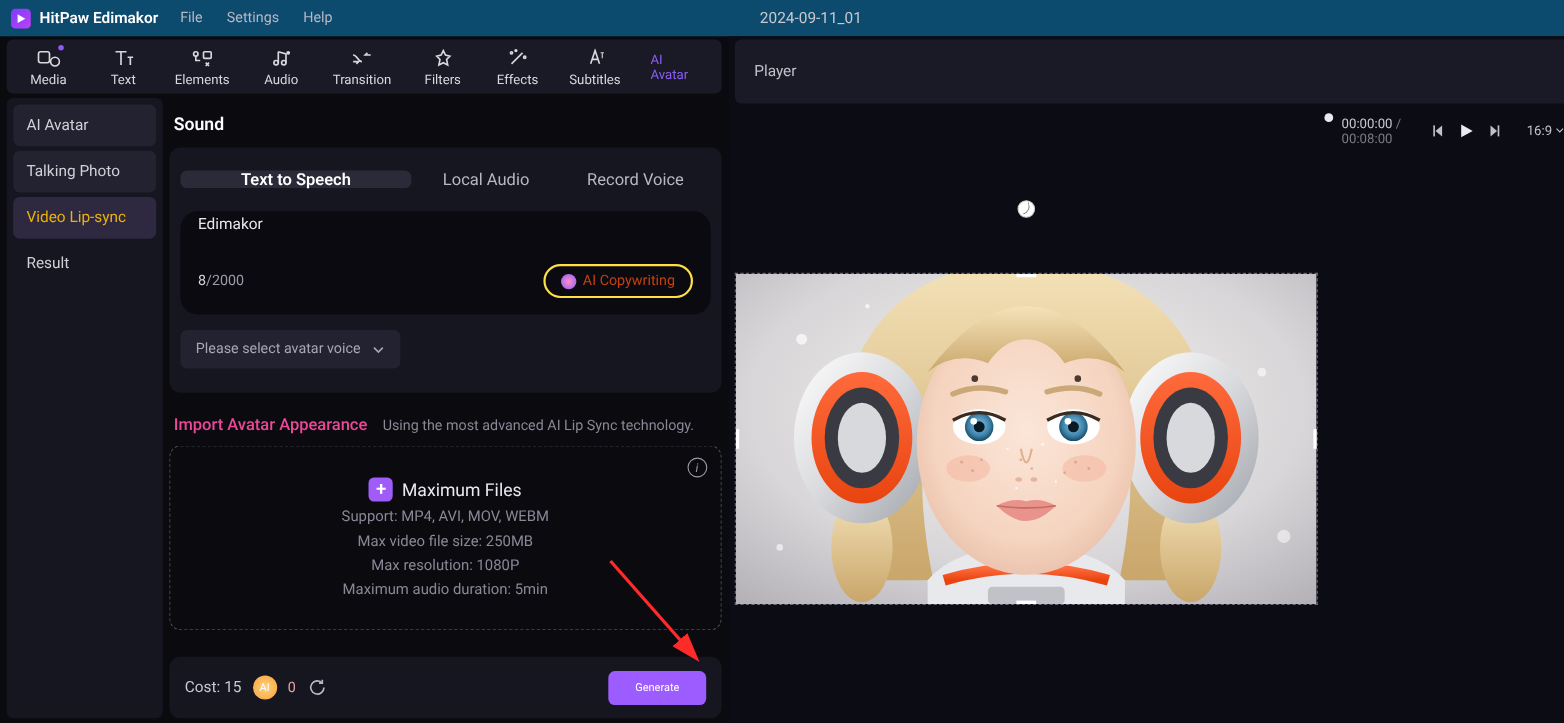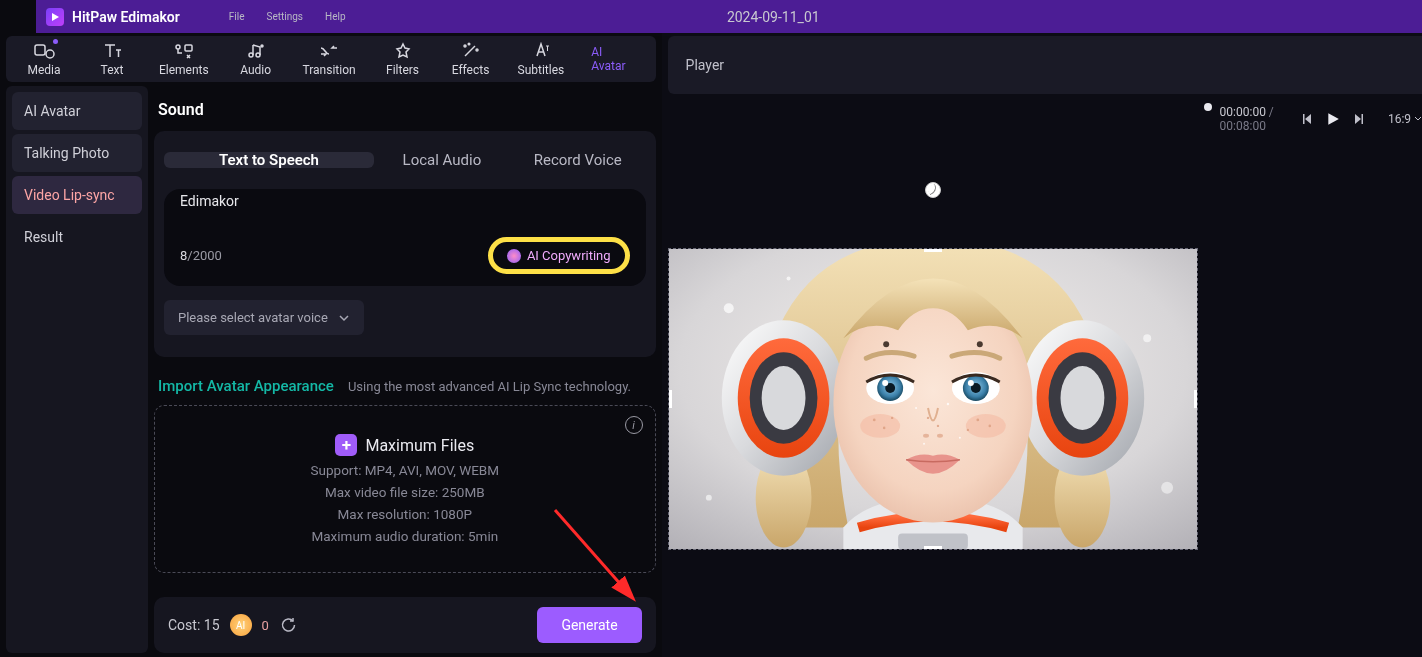--- a/index.html
+++ b/index.html
@@ -1,84 +1,84 @@
 <!DOCTYPE html>
 <html><head>
 <meta charset="utf-8">
 <style>
 * { margin: 0; padding: 0; box-sizing: border-box; font-family: -apple-system, BlinkMacSystemFont, "Segoe UI", Roboto, sans-serif; }
 body { background: #0a0a0f; color: #e0e0e0; width: 1422px; height: 657px; overflow: hidden; font-size: 14px; }
 
 
-.titlebar { height: 33px; background: #4c1d95; display: flex; align-items: center; padding: 0 10px; gap: 29px; margin-left: 36px; }
+.titlebar { height: 33px; background: #0c4a6e; display: flex; align-items: center; padding: 0 10px; gap: 0; }
 .logo-block { display: flex; align-items: center; gap: 8px; }
 .logo-icon { width: 18px; height: 18px; background: linear-gradient(135deg,#7a3ff9,#c03ff9); border-radius: 4px; display: flex; align-items: center; justify-content: center; }
 .logo-icon svg { width: 10px; height: 10px; }
 .app-title { font-weight: 600; font-size: 14px; color: #fff; }
 .menubar { display: flex; gap: 22px; margin-left: 20px; }
-.menu-item { color: #b8b8c4; font-size: 10px; cursor: pointer; }
+.menu-item { color: #b8b8c4; font-size: 13px; cursor: pointer; }
 .title-center { flex: 1; text-align: center; color: #c8c8d0; font-size: 14px; padding-right: 240px; }
 
 
 .main { display: flex; height: calc(657px - 33px); }
 .left-col { width: 868px; display: flex; flex-direction: column; }
 .right-col { flex: 1; display: flex; flex-direction: column; background: #0c0c14; }
 
 
 .toolbar { height: 55px; background: #1a1a26; margin: 3px 6px 0 6px; border-radius: 6px; display: flex; align-items: center; padding: 0 18px; gap: 28px; }
 .tool-btn { display: flex; flex-direction: column; align-items: center; gap: 2px; color: #d8d8e0; cursor: pointer; position: relative; min-width: 40px; }
 .tool-btn.active { color: #8b5cf9; }
 .tool-icon { width: 22px; height: 20px; display: flex; align-items: center; justify-content: center; }
 .tool-label { font-size: 12px; }
 .dot { position: absolute; top: -2px; right: 6px; width: 5px; height: 5px; border-radius: 50%; background: #8b5cf9; }
 
 
 .inner { display: flex; flex: 1; gap: 6px; margin: 4px 6px 4px 6px; }
 .sidebar { width: 142px; background: #161620; border-radius: 6px; padding: 6px; display: flex; flex-direction: column; gap: 4px; }
 .side-item { height: 38px; border-radius: 6px; display: flex; align-items: center; padding: 0 12px; color: #d0d0d8; font-size: 14px; cursor: pointer; }
-.side-item.sel { background: #2e2840; color: #fca5a5; }
+.side-item.sel { background: #2e2840; color: #eab308; }
 .side-item.sub { background: #222230; }
 
 .content { flex: 1; display: flex; flex-direction: column; }
 .section-title { font-size: 16px; font-weight: 600; color: #fff; margin: 14px 4px 12px; }
 
 .tab-block { background: #161620; border-radius: 10px; padding: 10px 10px 22px; }
 .tabs { display: flex; align-items: center; height: 38px; background: transparent; margin-bottom: 10px; }
 .tab { flex: 1; text-align: center; font-size: 15px; color: #b8b8c4; cursor: pointer; height: 16px; display: flex; align-items: center; justify-content: center; border-radius: 6px; }
 .tab.active { background: #2a2a38; color: #fff; font-weight: 600; }
 
 .textbox { background: #0a0a10; border-radius: 16px; padding: 4px 16px 12px; min-height: 94px; position: relative; }
 .tb-content { color: #e8e8ec; font-size: 14px; }
 .tb-footer { display: flex; justify-content: space-between; align-items: center; margin-top: 28px; }
 .char-count { color: #9a9aa4; font-size: 13px; }
 .char-count .cur { color: #d8d8de; }
-.ai-copy { border: 5px solid #fde047; border-radius: 20px; padding: 6px 14px; display: flex; align-items: center; gap: 6px; color: #f0abfc; font-size: 13px; cursor: pointer; background: transparent; }
+.ai-copy { border: 2px solid #fde047; border-radius: 20px; padding: 6px 14px; display: flex; align-items: center; gap: 6px; color: #c2410c; font-size: 13px; cursor: pointer; background: transparent; }
 .ai-copy .ico { width: 14px; height: 14px; border-radius: 50%; background: radial-gradient(circle,#ff8cc8,#8b5cf9); }
 
 .voice-sel { margin-top: 14px; background: #222230; border-radius: 6px; padding: 10px 14px; display: inline-flex; align-items: center; gap: 10px; color: #a8a8b4; font-size: 13px; cursor: pointer; }
 
 .import-head { display: flex; align-items: baseline; gap: 14px; margin: 20px 4px 10px; }
-.import-head .h { font-size: 15px; font-weight: 500; color: #14b8a6; }
+.import-head .h { font-size: 15px; font-weight: 500; color: #ec4899; }
 .import-head .sub { font-size: 13px; color: #888896; }
 
 .dropzone { border: 1.5px dashed #4a4a56; border-radius: 10px; min-height: 168px; display: flex; flex-direction: column; align-items: center; justify-content: center; gap: 5px; position: relative; padding: 20px; }
 .dropzone .info-i { position: absolute; top: 10px; right: 12px; width: 18px; height: 18px; border: 1.5px solid #9a9aa4; border-radius: 50%; display: flex; align-items: center; justify-content: center; font-size: 11px; color: #9a9aa4; font-style: italic; cursor: pointer; }
 .import-btn { display: flex; align-items: center; gap: 8px; color: #eaeaf0; font-size: 16px; cursor: pointer; }
 .import-plus { width: 22px; height: 22px; background: #a05cf9; border-radius: 5px; display: flex; align-items: center; justify-content: center; color: #fff; font-size: 17px; font-weight: 600; }
 .dz-line { color: #888896; font-size: 13.5px; margin-top: 1px; }
 
 .arrow-svg { position: absolute; pointer-events: none; }
 
 .bottom-bar { height: 56px; background: #161620; border-radius: 10px; margin-top: 24px; display: flex; align-items: center; padding: 0 14px; gap: 10px; }
 .cost { color: #c8c8d0; font-size: 14px; }
 .coins { width: 22px; height: 22px; border-radius: 50%; background: radial-gradient(circle,#ffd27a,#f9a13c); display: flex; align-items: center; justify-content: center; font-size: 10px; color: #fff; }
 .coin-num { color: #e8a0a0; font-size: 13px; }
 .refresh-ico { width: 18px; height: 18px; color: #b8b8c4; cursor: pointer; }
 .spacer { flex: 1; }
-.gen-btn { background: #9c5cff; color: #fff; border: none; border-radius: 6px; padding: 10px 24px; font-size: 14px; cursor: pointer; }
+.gen-btn { background: #9c5cff; color: #fff; border: none; border-radius: 6px; padding: 10px 24px; font-size: 10px; cursor: pointer; }
 
 
 .player-bar { height: 58px; background: #1a1a26; margin: 3px 6px 0 6px; border-radius: 6px; display: flex; align-items: center; padding: 0 18px; color: #c0c0ca; font-size: 14px; }
 .preview-area { flex: 1; display: flex; flex-direction: row; position: relative; padding: 6px; }
 .preview-stage { flex: 1; position: relative; display: flex; align-items: center; justify-content: center; }
 .preview-img { width: 530px; height: 302px; border: 1px dashed #6a6a78; position: relative; overflow: hidden; margin-top: 46px; }
 .rot-handle { position: absolute; top: -20px; left: 50%; transform: translateX(-50%); width: 16px; height: 16px; border-radius: 50%; background: #fff; border: 1px solid #ccc; display: flex; align-items: center; justify-content: center; }
 .rot-handle::after { content:''; width: 8px; height: 8px; border: 1.5px solid #888; border-top: none; border-left: none; border-radius: 0 0 8px 0; transform: rotate(-20deg); }
 .handle { position: absolute; background: #fff; }
 .handle.t { top: -1px; left: 50%; transform: translateX(-50%); width: 18px; height: 4px; }

